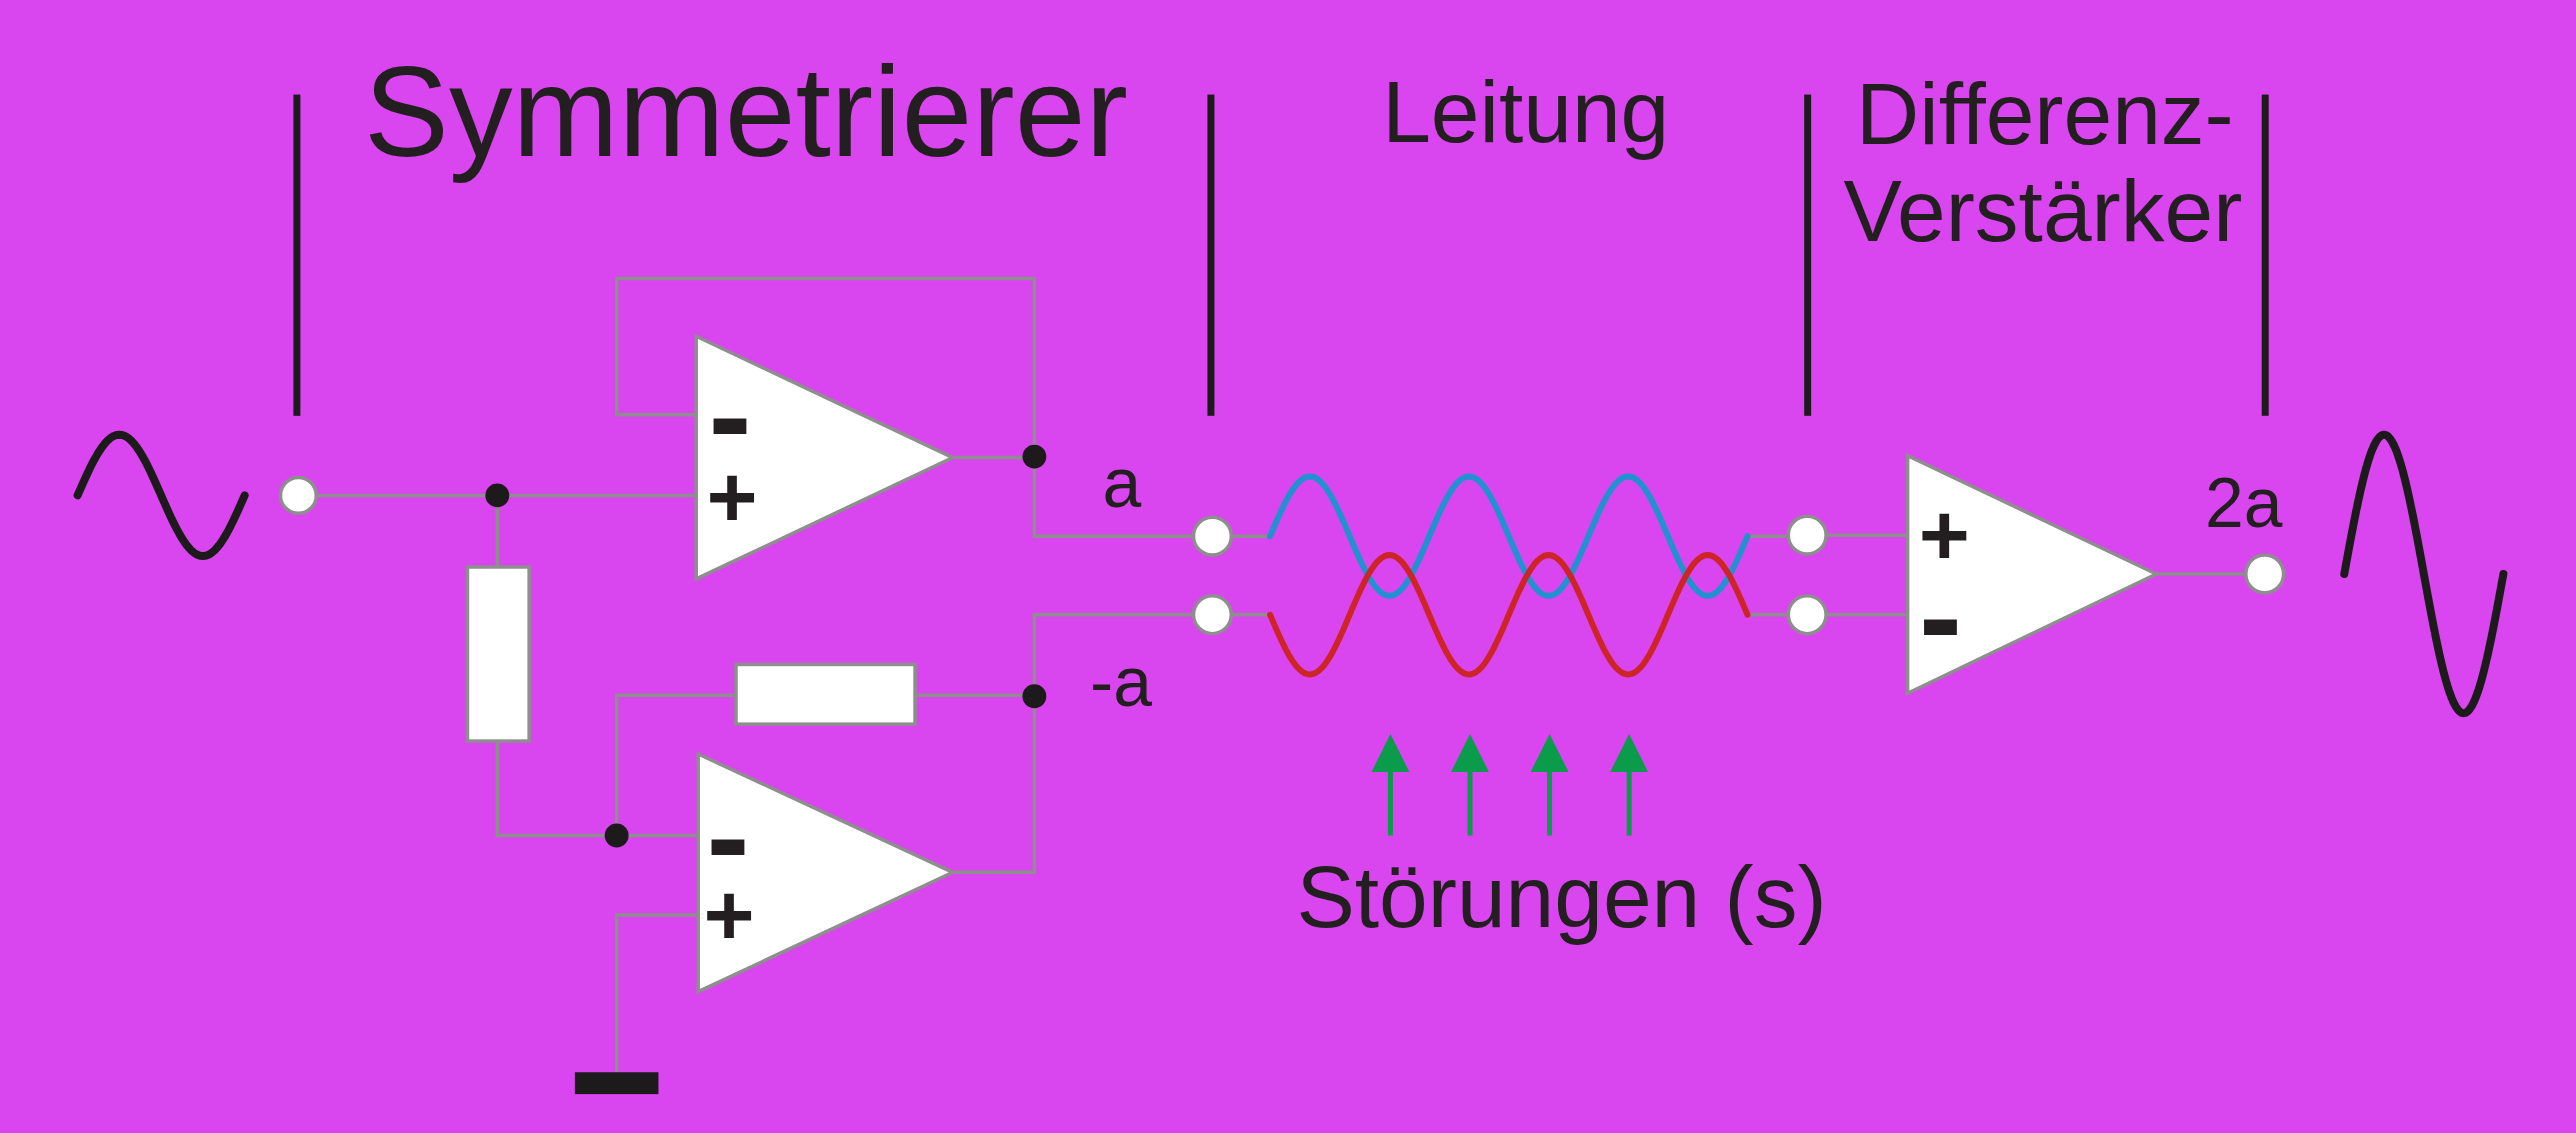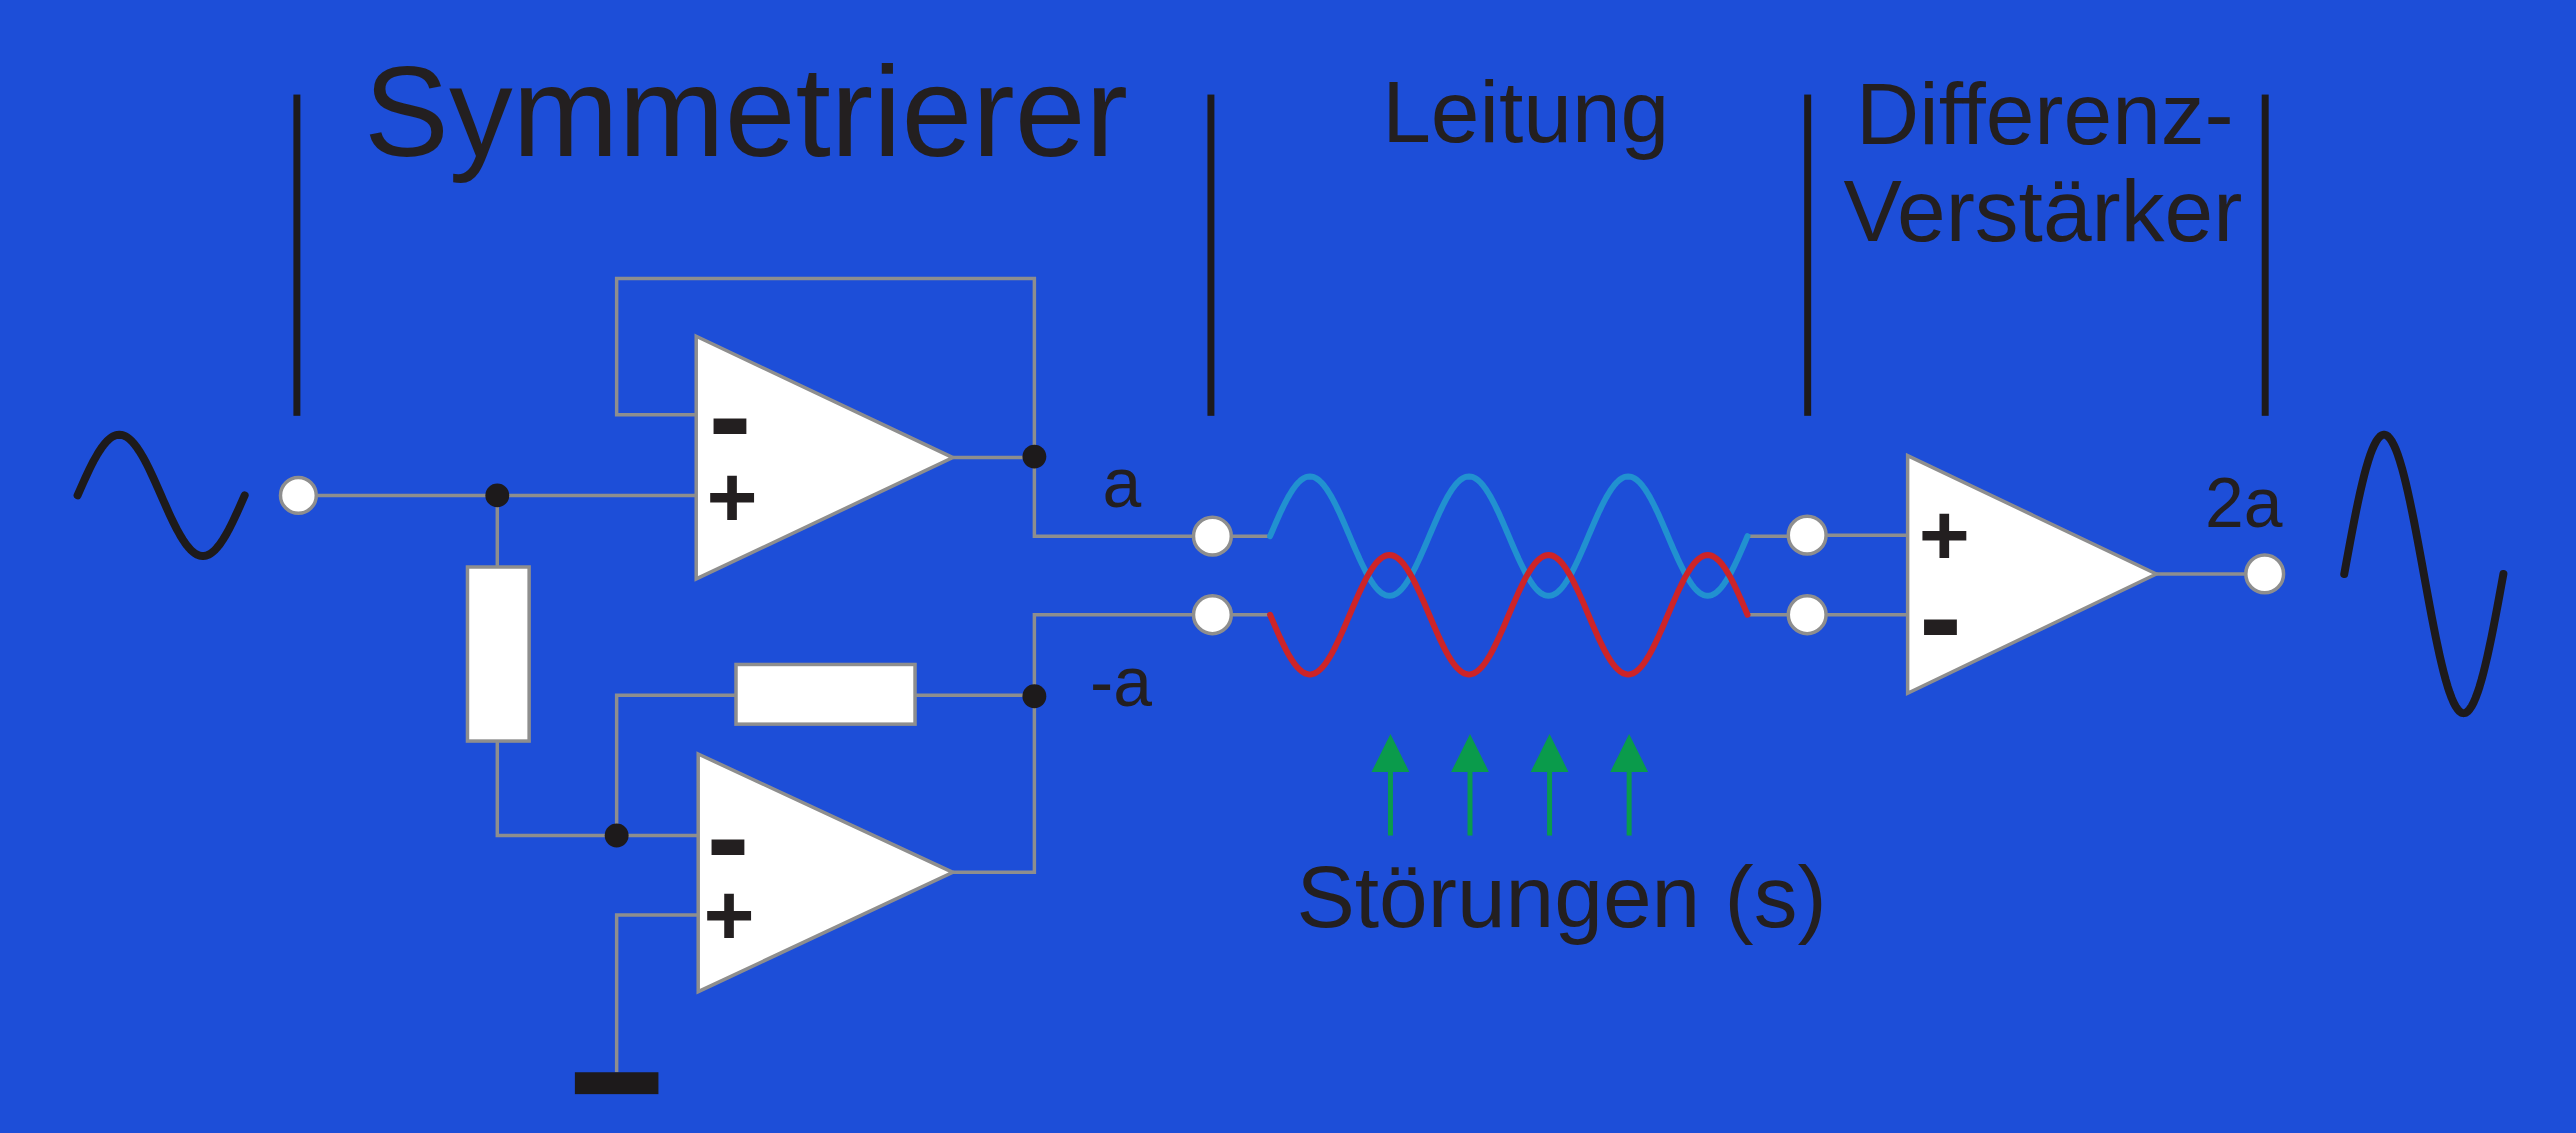--- a/index.html
+++ b/index.html
@@ -1,16 +1,16 @@
 <!DOCTYPE html>
 <html><head>
 <meta charset="utf-8">
 <style>
   html, body { margin: 0; padding: 0; background: #ffffff; }
-  #stage { width: 2576px; height: 1134px; position: relative; background: #1d4ed8; }
+  #stage { width: 2576px; height: 1134px; position: relative; background: #d946ef; }
   svg { display: block; }
   text {
     font-family: "Liberation Sans", "DejaVu Sans", sans-serif;
     fill: #231f20;
   }
   .title-text { font-size: 88px; }
   .title-text-big { font-size: 128px; }
   .sig-label { font-size: 70px; }
   .port-plus { font-size: 88px; font-weight: bold; }
   .port-minus { font-size: 130px; font-weight: bold; }

